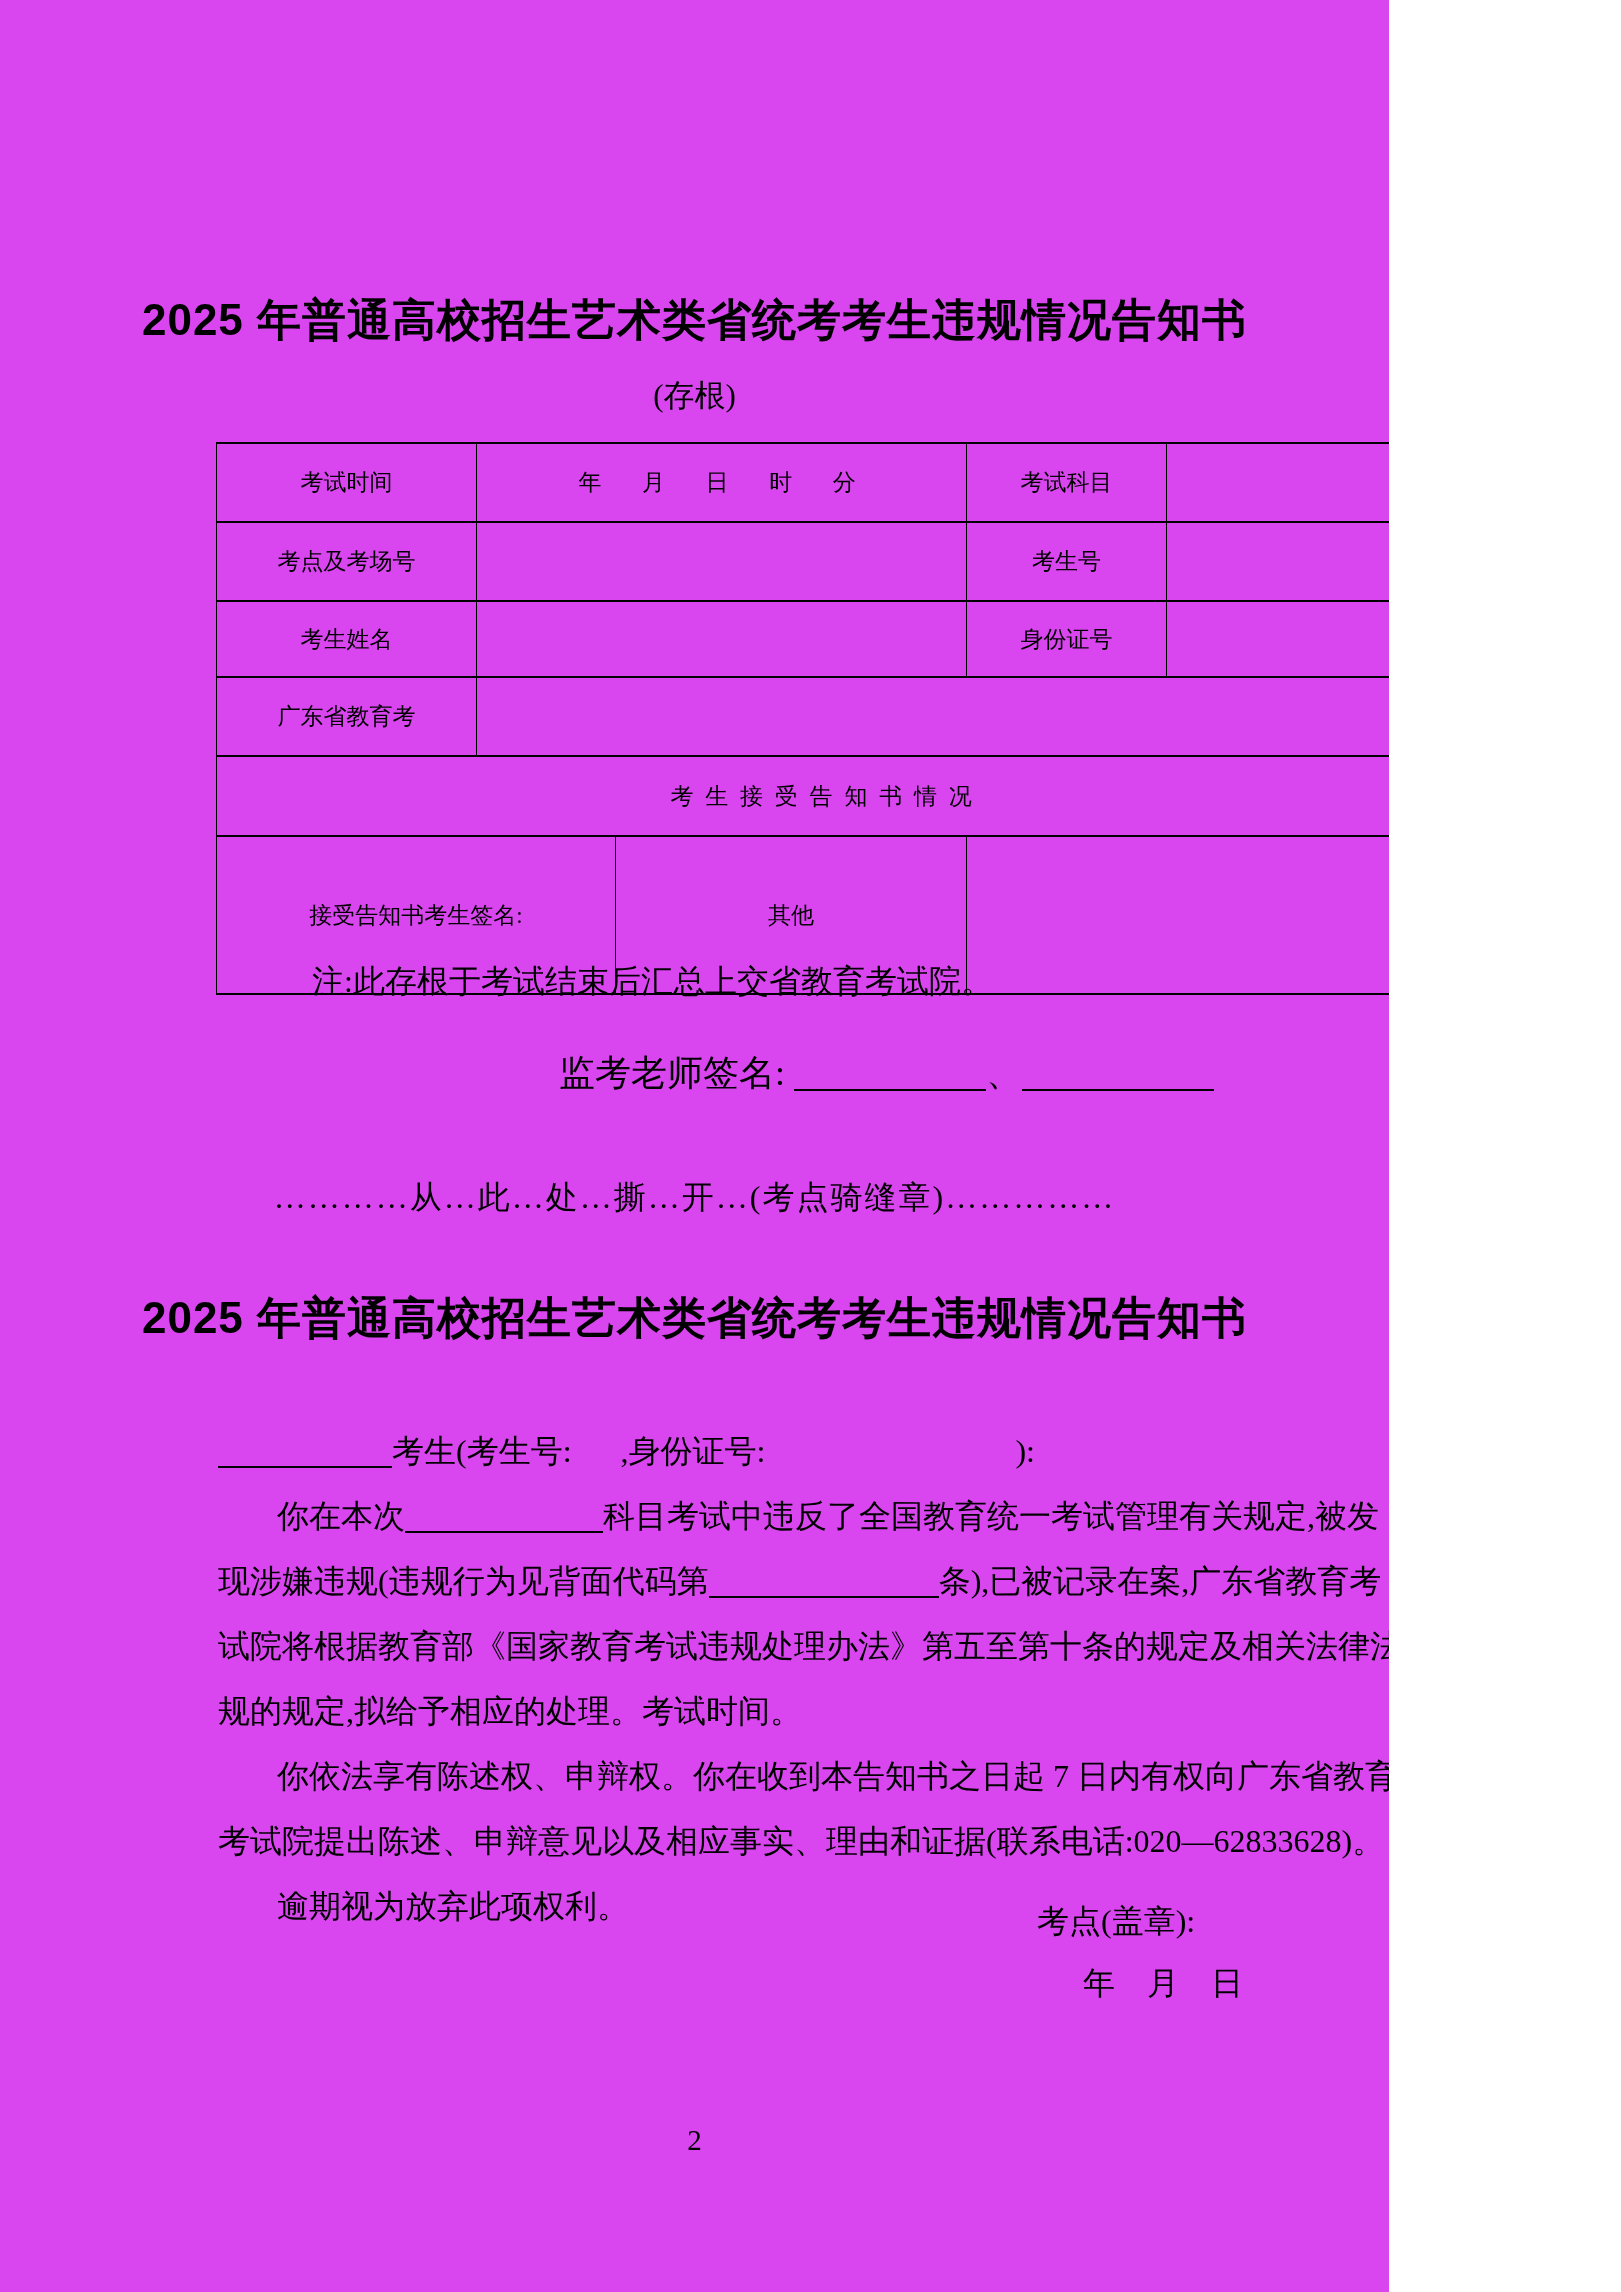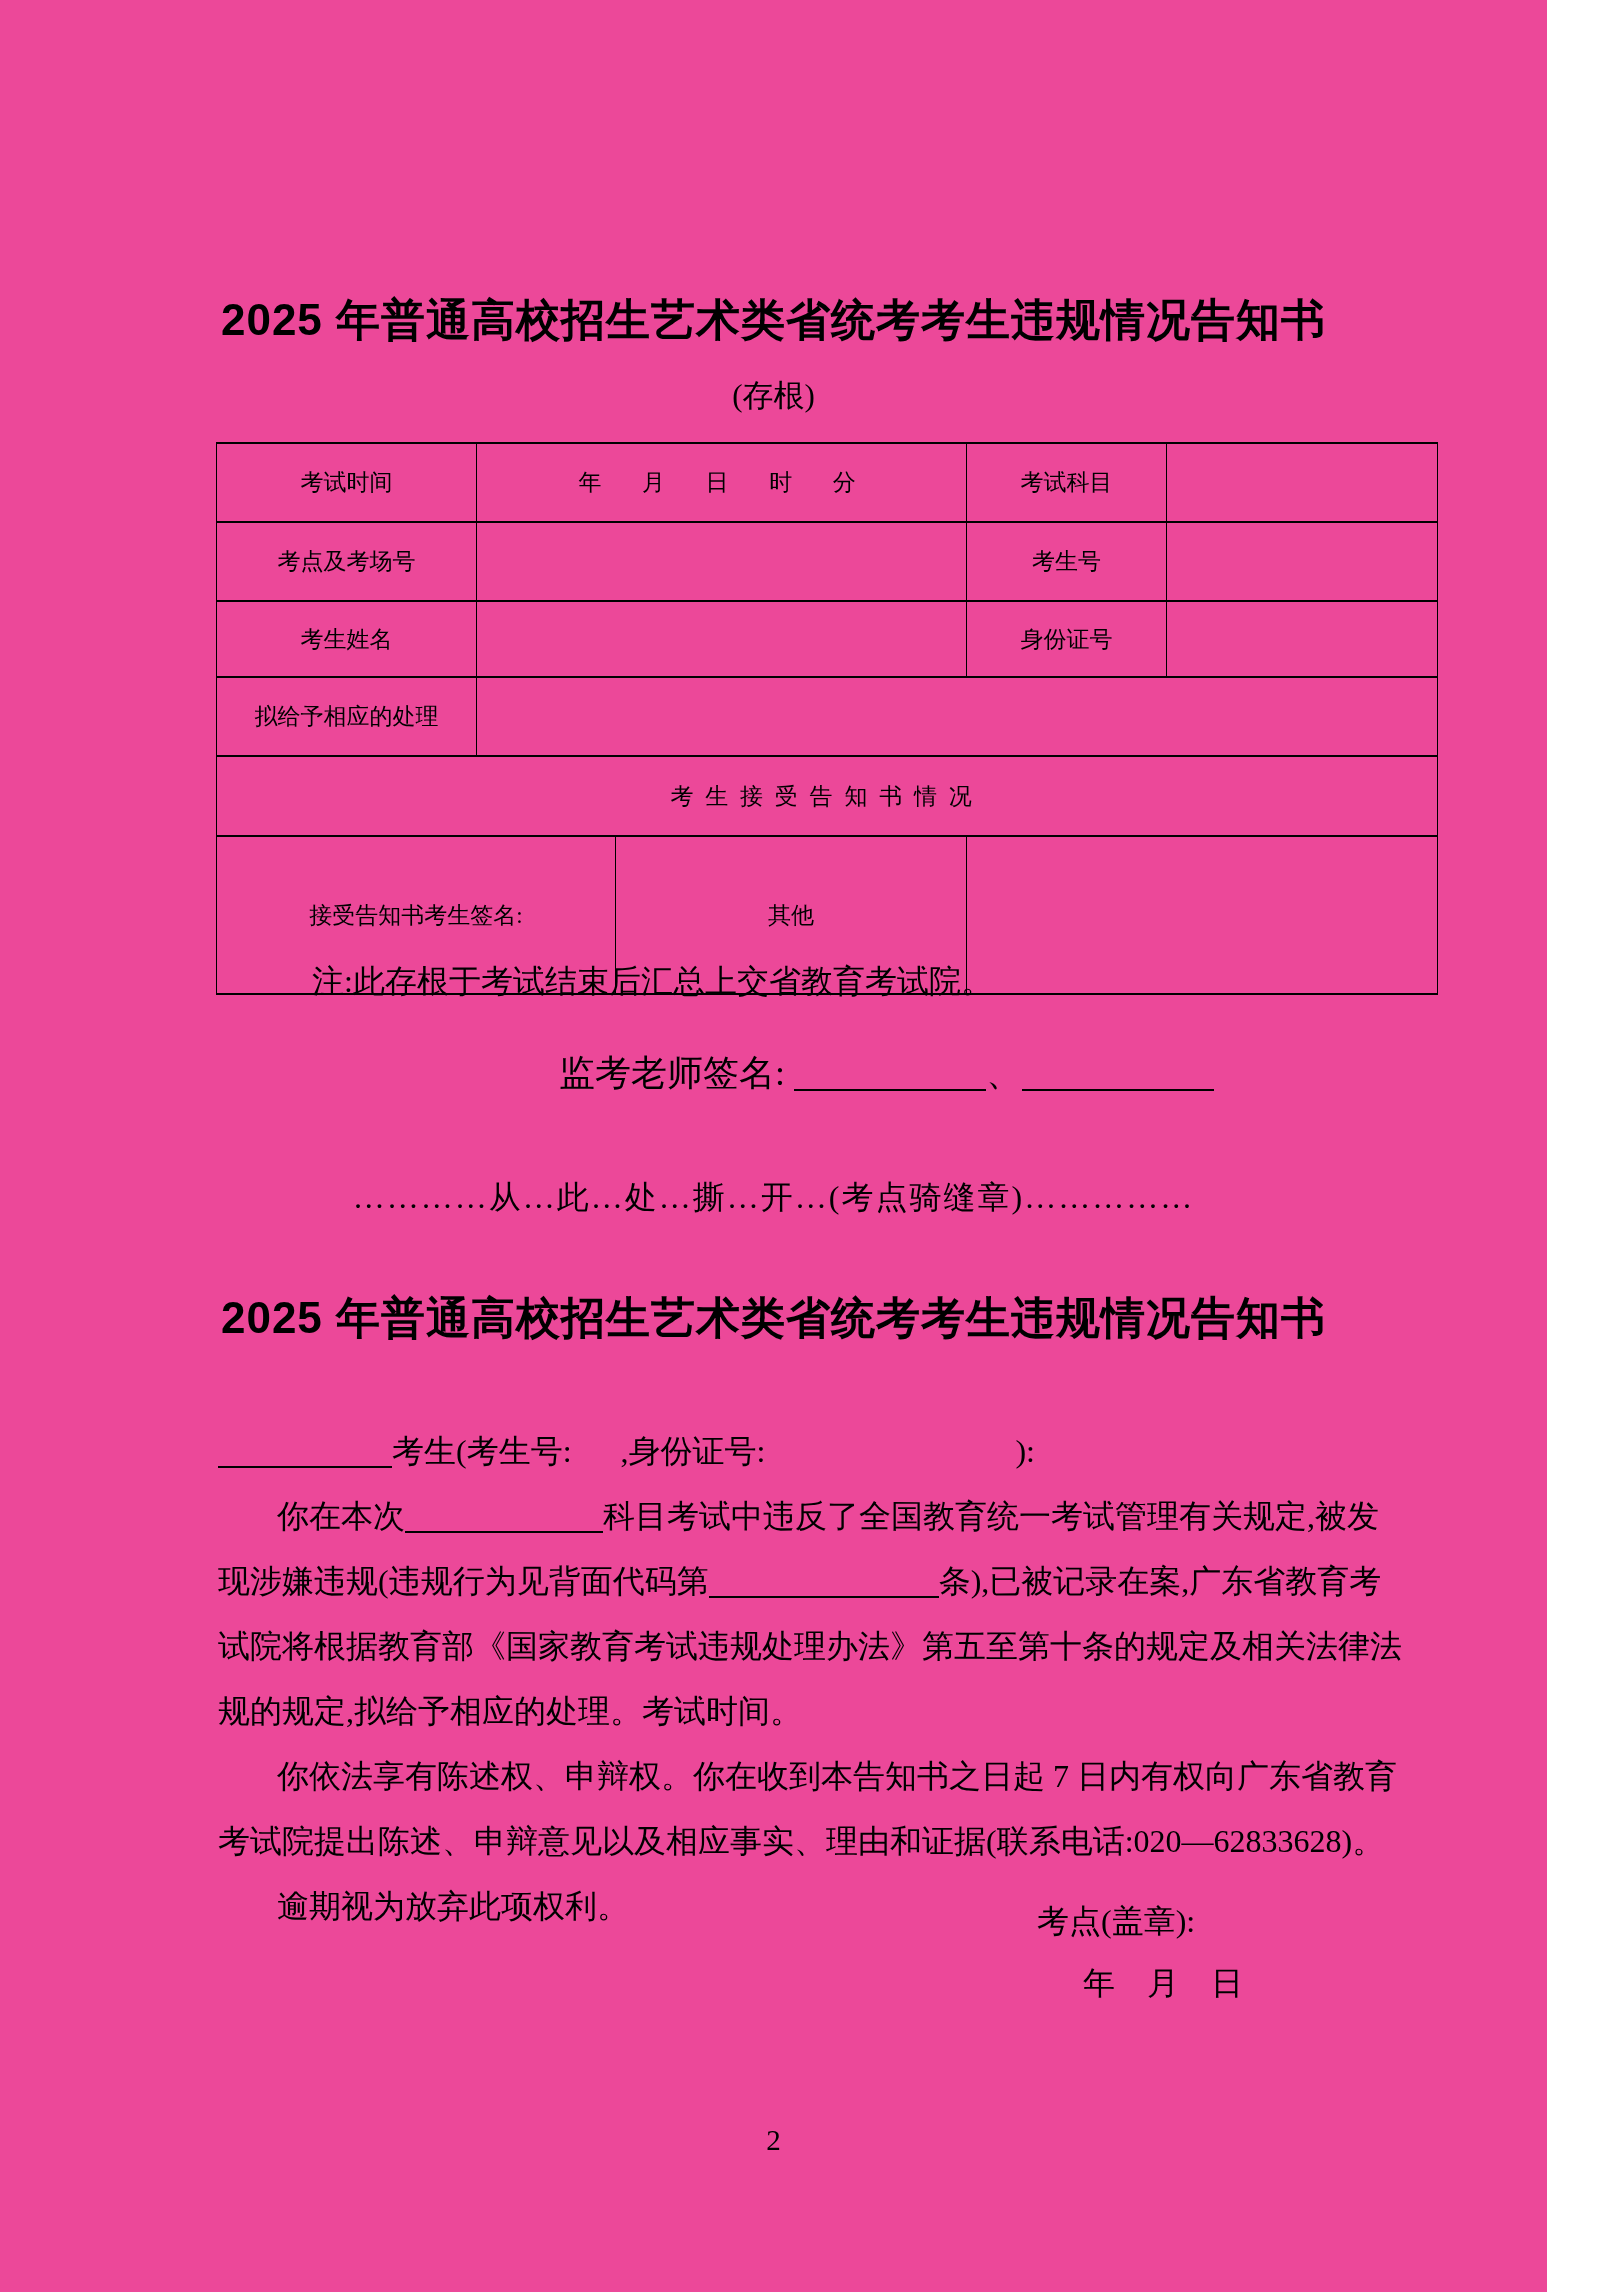--- a/index.html
+++ b/index.html
@@ -1,19 +1,19 @@
 <!DOCTYPE html>
 <html><head>
 <meta charset="utf-8">
 <style>
   html,body{margin:0;padding:0;background:#ffffff;}
   .page{
     position:relative;
-    width:1547px;height:2293px;
-    background:#ec4899;
+    width:1389px;height:2293px;
+    background:#d946ef;
     color:#000;
     font-family:"Liberation Serif", serif;
     overflow:hidden;
   }
   
   .doc-title{
     position:absolute;left:0;width:100%;
     text-align:center;
     font-family:"Liberation Sans", sans-serif;
     font-weight:bold;
@@ -134,21 +134,21 @@
       <td>考生号</td>
       <td></td>
     </tr>
     <tr class="r-3">
       <td>考生姓名</td>
       <td colspan="2"></td>
       <td>身份证号</td>
       <td></td>
     </tr>
     <tr class="r-4">
-      <td>拟给予相应的处理</td>
+      <td>广东省教育考</td>
       <td colspan="4"></td>
     </tr>
     <tr class="r-5">
       <td colspan="5" class="header-cell">考生接受告知书情况</td>
     </tr>
     <tr class="r-6">
       <td colspan="2" class="sign-cell">接受告知书考生签名:</td>
       <td>其他</td>
       <td colspan="2"></td>
     </tr>

